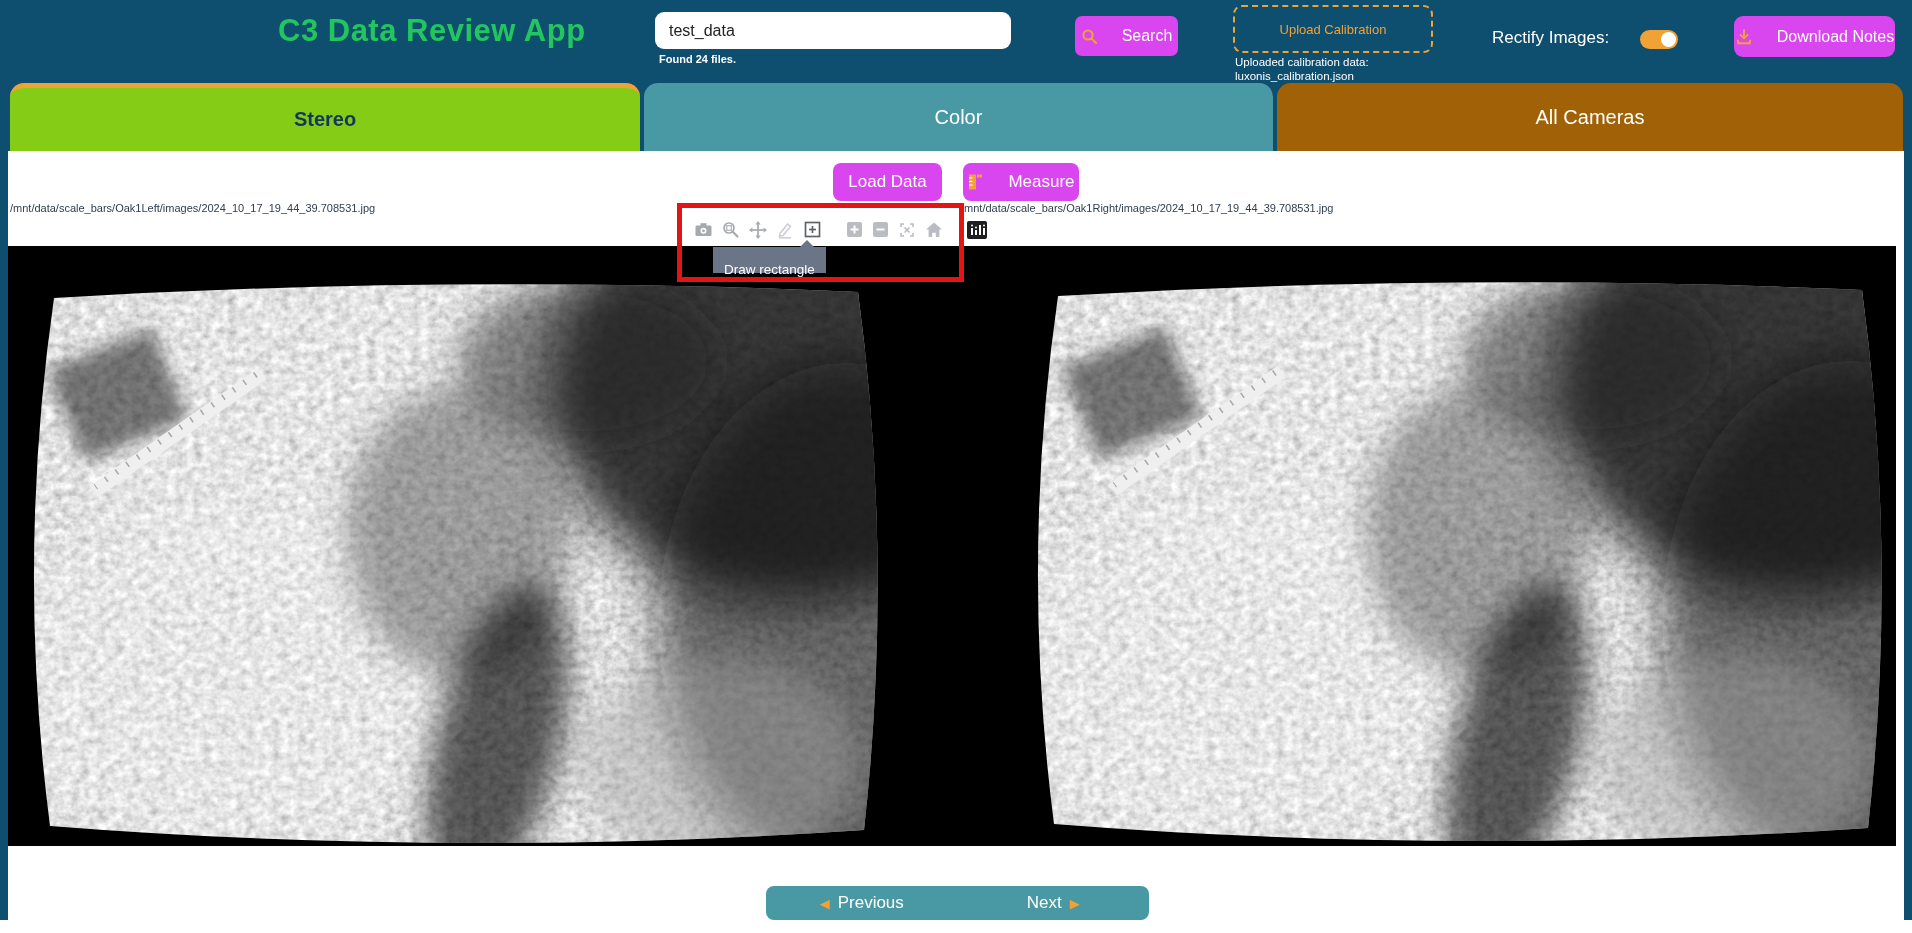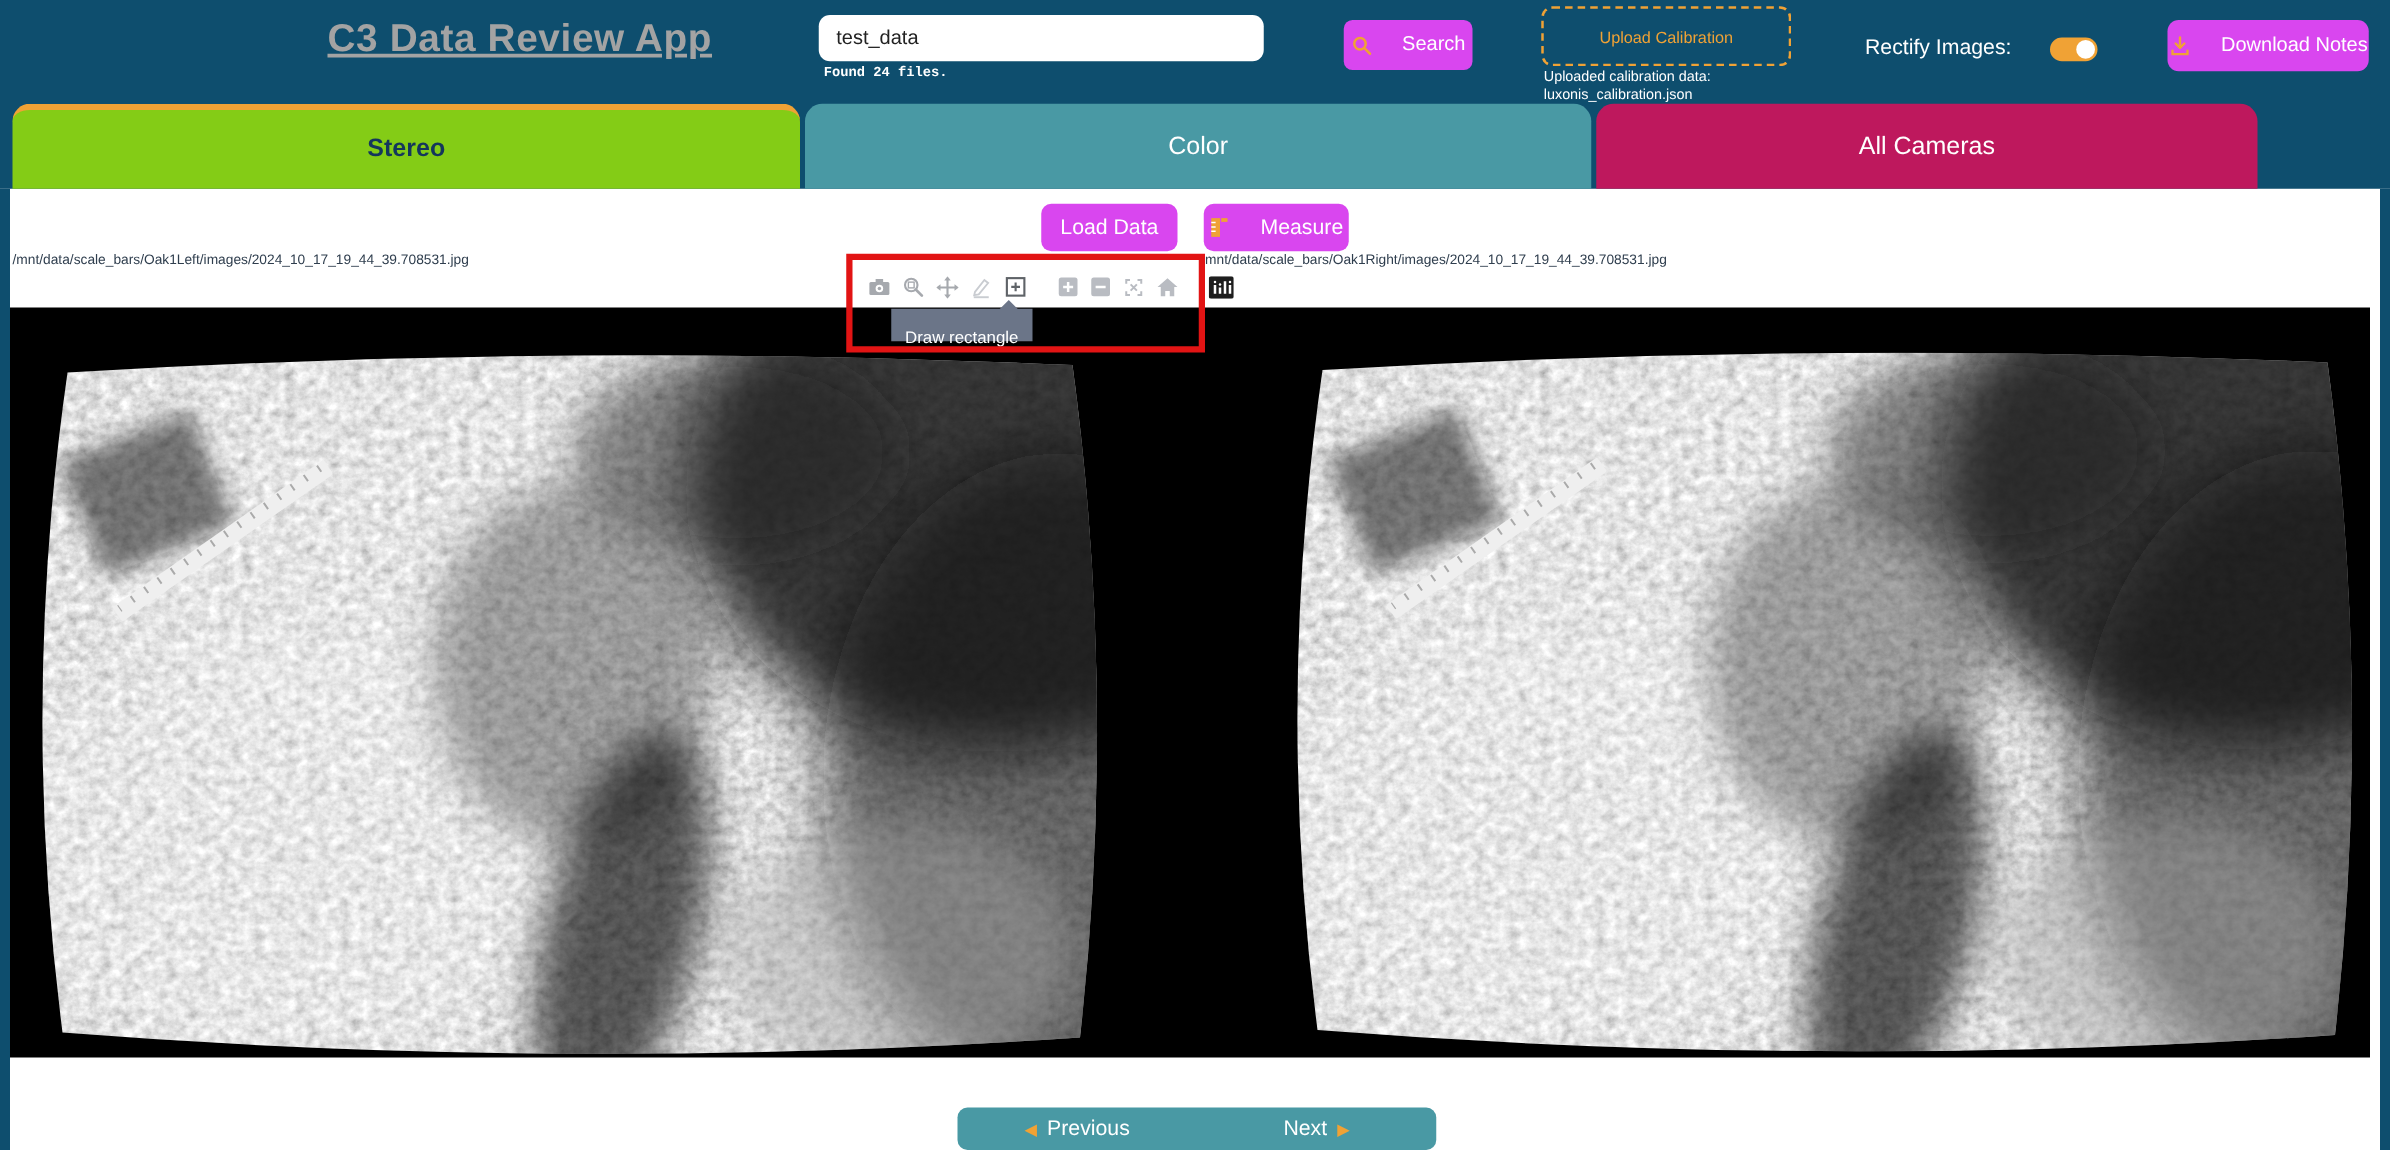--- a/index.html
+++ b/index.html
@@ -7,26 +7,26 @@
               font-family:"Liberation Sans", sans-serif; }
   .abs { position:absolute; }
 
   
   #navy-top { left:0; top:0; width:1912px; height:151px; background:#0e4e6e; }
   #strip-left  { left:0; top:151px; width:8px;  height:769px; background:#0e4e6e; }
   #strip-right { left:1904px; top:151px; width:8px; height:769px; background:#0e4e6e; }
 
   #logo-wrap { left:36px; top:6px; height:62px; display:flex; align-items:flex-end; color:#fff; }
   #logo-text { font-size:17px; letter-spacing:.3px; margin:0 0 11px -6px; }
-  #app-title { left:262px; top:13px; color:#a3a3a3; font-size:31px; font-weight:bold; letter-spacing:.5px;text-decoration:underline; }
+  #app-title { left:278px; top:13px; color:#22c55e; font-size:31px; font-weight:bold; letter-spacing:.5px; }
 
   #search-input { left:655px; top:12px; width:356px; height:37px; border:none; border-radius:9px;
                   font-size:16px; padding:0 14px; color:#222; outline:none;
                   font-family:"Liberation Sans",sans-serif; }
-  #found-files { left:659px; top:53px; color:#fff; font-size:11px; font-weight:bold;font-family:Liberation Mono, monospace; }
+  #found-files { left:659px; top:53px; color:#fff; font-size:11px; font-weight:bold; }
 
   .teal-btn { background:#d946ef; color:#fff; border:none; border-radius:7px;
               display:flex; align-items:center; justify-content:center; gap:24px;
               font-size:16px; font-family:"Liberation Sans",sans-serif; cursor:pointer; }
   #search-btn   { left:1075px; top:16px; width:103px; height:40px; }
   #upload-btn   { left:1233px; top:5px;  width:200px; height:48px; background:transparent;
                   border:2px dashed #f0a235; border-radius:9px; color:#f0a235; font-size:13px;
                   display:flex; align-items:center; justify-content:center; cursor:pointer;
                   font-family:"Liberation Sans",sans-serif; }
   .upload-status { left:1235px; color:#fff; font-size:11.5px; }
@@ -34,21 +34,21 @@
   #toggle { left:1640px; top:30px; width:38px; height:19px; border-radius:10px; background:#f0a235; cursor:pointer; }
   #toggle .knob { position:absolute; right:2px; top:2px; width:15px; height:15px; border-radius:50%; background:#fff; }
   #download-btn { left:1734px; top:16px; width:161px; height:41px; border-radius:9px; }
 
   
   .tab { top:83px; height:68px; border-radius:14px 14px 0 0; display:flex; align-items:center;
          justify-content:center; font-size:20px; cursor:pointer; }
   #tab-stereo { left:10px;   width:630px; background:#84cc16; border-top:5px solid #f0a235;
                 color:#14365c; font-weight:bold; }
   #tab-color  { left:644px;  width:629px; background:#4999a4; color:#fff; }
-  #tab-all    { left:1277px; width:529px; background:#be185d; color:#fff; }
+  #tab-all    { left:1277px; width:626px; background:#a16207; color:#fff; }
 
   
   #load-btn    { left:833px; top:163px; width:109px; height:38px; border-radius:8px; font-size:17px; }
   #measure-btn { left:963px; top:163px; width:116px; height:38px; border-radius:8px; font-size:17px; }
 
   .img-path { top:202px; color:#2f3e4e; font-size:11px; }
   #path-left  { left:10px; }
   #path-right { left:961px; }
 
   

